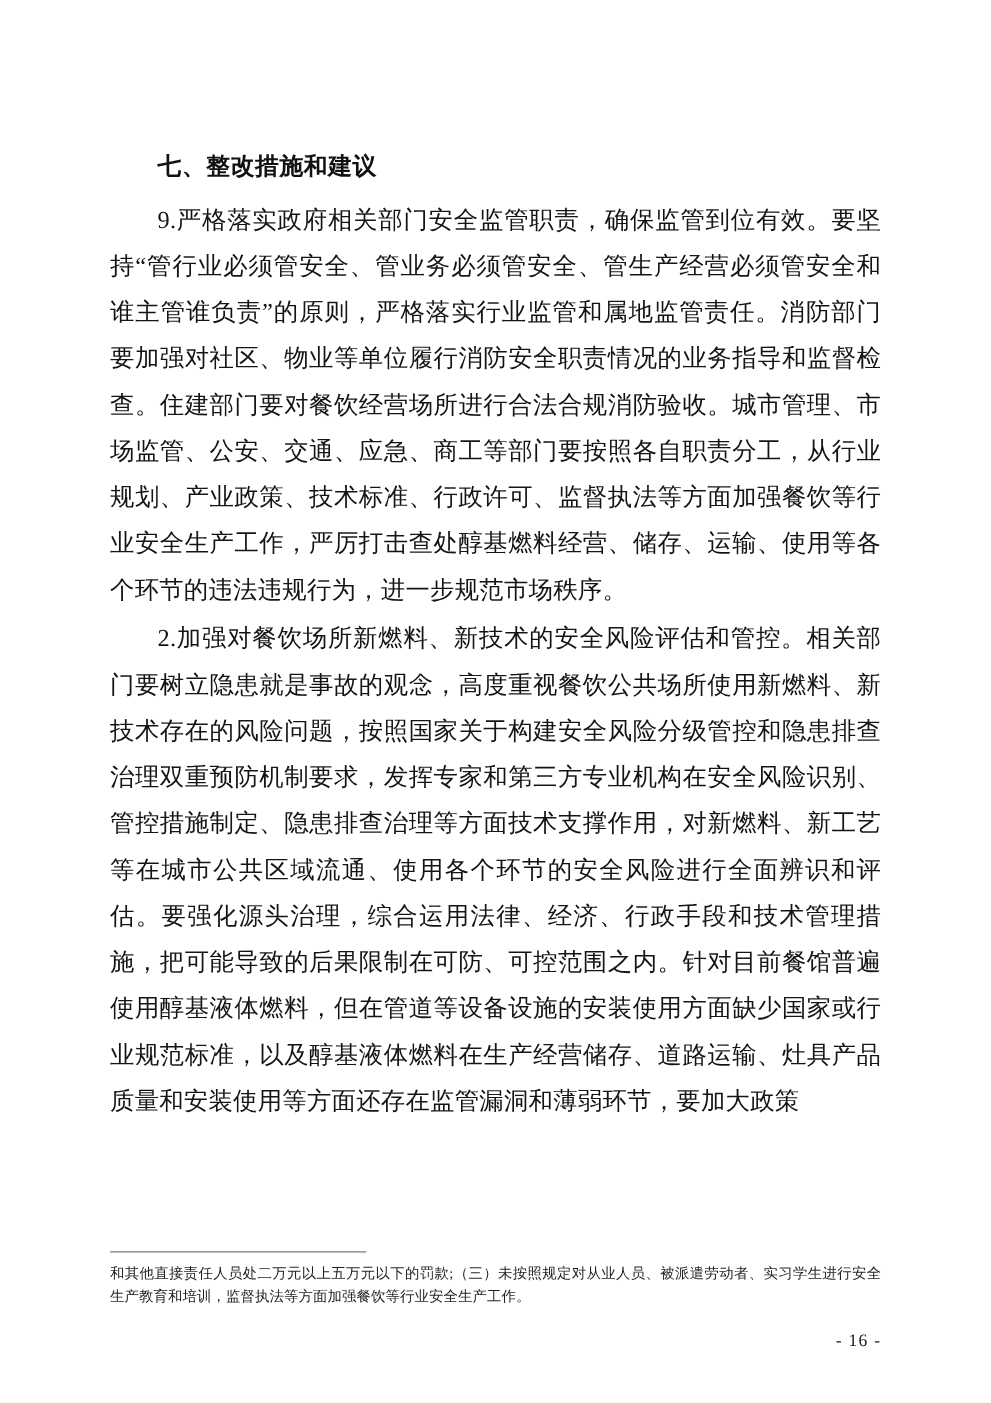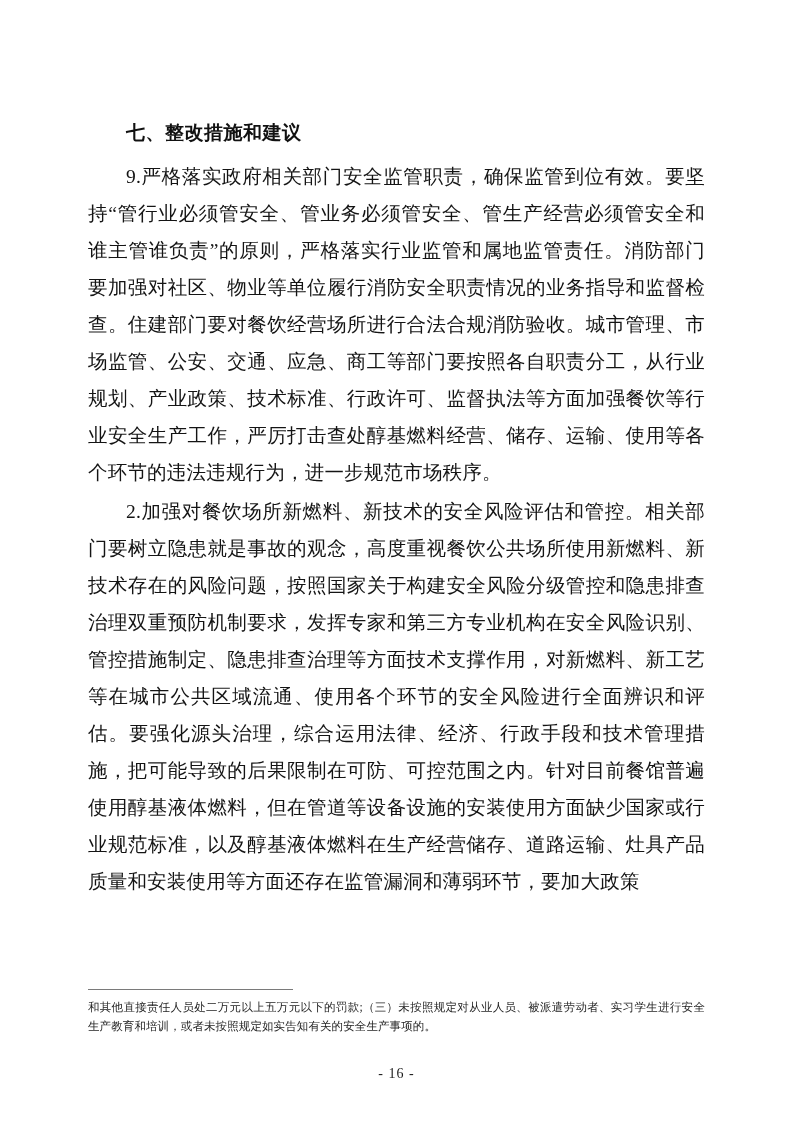--- a/index.html
+++ b/index.html
@@ -60,40 +60,40 @@
   .footnote {
     font-size: 11.5px;
     line-height: 19px;
     text-align: justify;
     text-justify: inter-ideograph;
     color: #1f1f1f;
     margin: 0;
     letter-spacing: 0.1px;
   }
   .page-number {
-    text-align: center;
+    text-align: right;
     font-size: 14px;
-    margin-top: 30px;
+    margin-top: 18px;
     color: #1a1a1a;
     letter-spacing: 1px;
   }
 </style>
 </head>
 <body>
 
 <div class="page">
 
   <div class="content">
     <h1 class="section-heading">七、整改措施和建议</h1>
 
     <p class="body-para">9.严格落实政府相关部门安全监管职责，确保监管到位有效。要坚持“管行业必须管安全、管业务必须管安全、管生产经营必须管安全和谁主管谁负责”的原则，严格落实行业监管和属地监管责任。消防部门要加强对社区、物业等单位履行消防安全职责情况的业务指导和监督检查。住建部门要对餐饮经营场所进行合法合规消防验收。城市管理、市场监管、公安、交通、应急、商工等部门要按照各自职责分工，从行业规划、产业政策、技术标准、行政许可、监督执法等方面加强餐饮等行业安全生产工作，严厉打击查处醇基燃料经营、储存、运输、使用等各个环节的违法违规行为，进一步规范市场秩序。</p>
 
     <p class="body-para">2.加强对餐饮场所新燃料、新技术的安全风险评估和管控。相关部门要树立隐患就是事故的观念，高度重视餐饮公共场所使用新燃料、新技术存在的风险问题，按照国家关于构建安全风险分级管控和隐患排查治理双重预防机制要求，发挥专家和第三方专业机构在安全风险识别、管控措施制定、隐患排查治理等方面技术支撑作用，对新燃料、新工艺等在城市公共区域流通、使用各个环节的安全风险进行全面辨识和评估。要强化源头治理，综合运用法律、经济、行政手段和技术管理措施，把可能导致的后果限制在可防、可控范围之内。针对目前餐馆普遍使用醇基液体燃料，但在管道等设备设施的安装使用方面缺少国家或行业规范标准，以及醇基液体燃料在生产经营储存、道路运输、灶具产品质量和安装使用等方面还存在监管漏洞和薄弱环节，要加大政策</p>
   </div>
 
   <div class="footnote-wrap">
     <div class="footnote-rule"></div>
-    <p class="footnote">和其他直接责任人员处二万元以上五万元以下的罚款;（三）未按照规定对从业人员、被派遣劳动者、实习学生进行安全生产教育和培训，或者未按照规定如实告知有关的安全生产事项的。</p>
+    <p class="footnote">和其他直接责任人员处二万元以上五万元以下的罚款;（三）未按照规定对从业人员、被派遣劳动者、实习学生进行安全生产教育和培训，监督执法等方面加强餐饮等行业安全生产工作。</p>
   </div>
 
   <div class="page-number">- 16 -</div>
 
 </div>
 
 </body></html>

